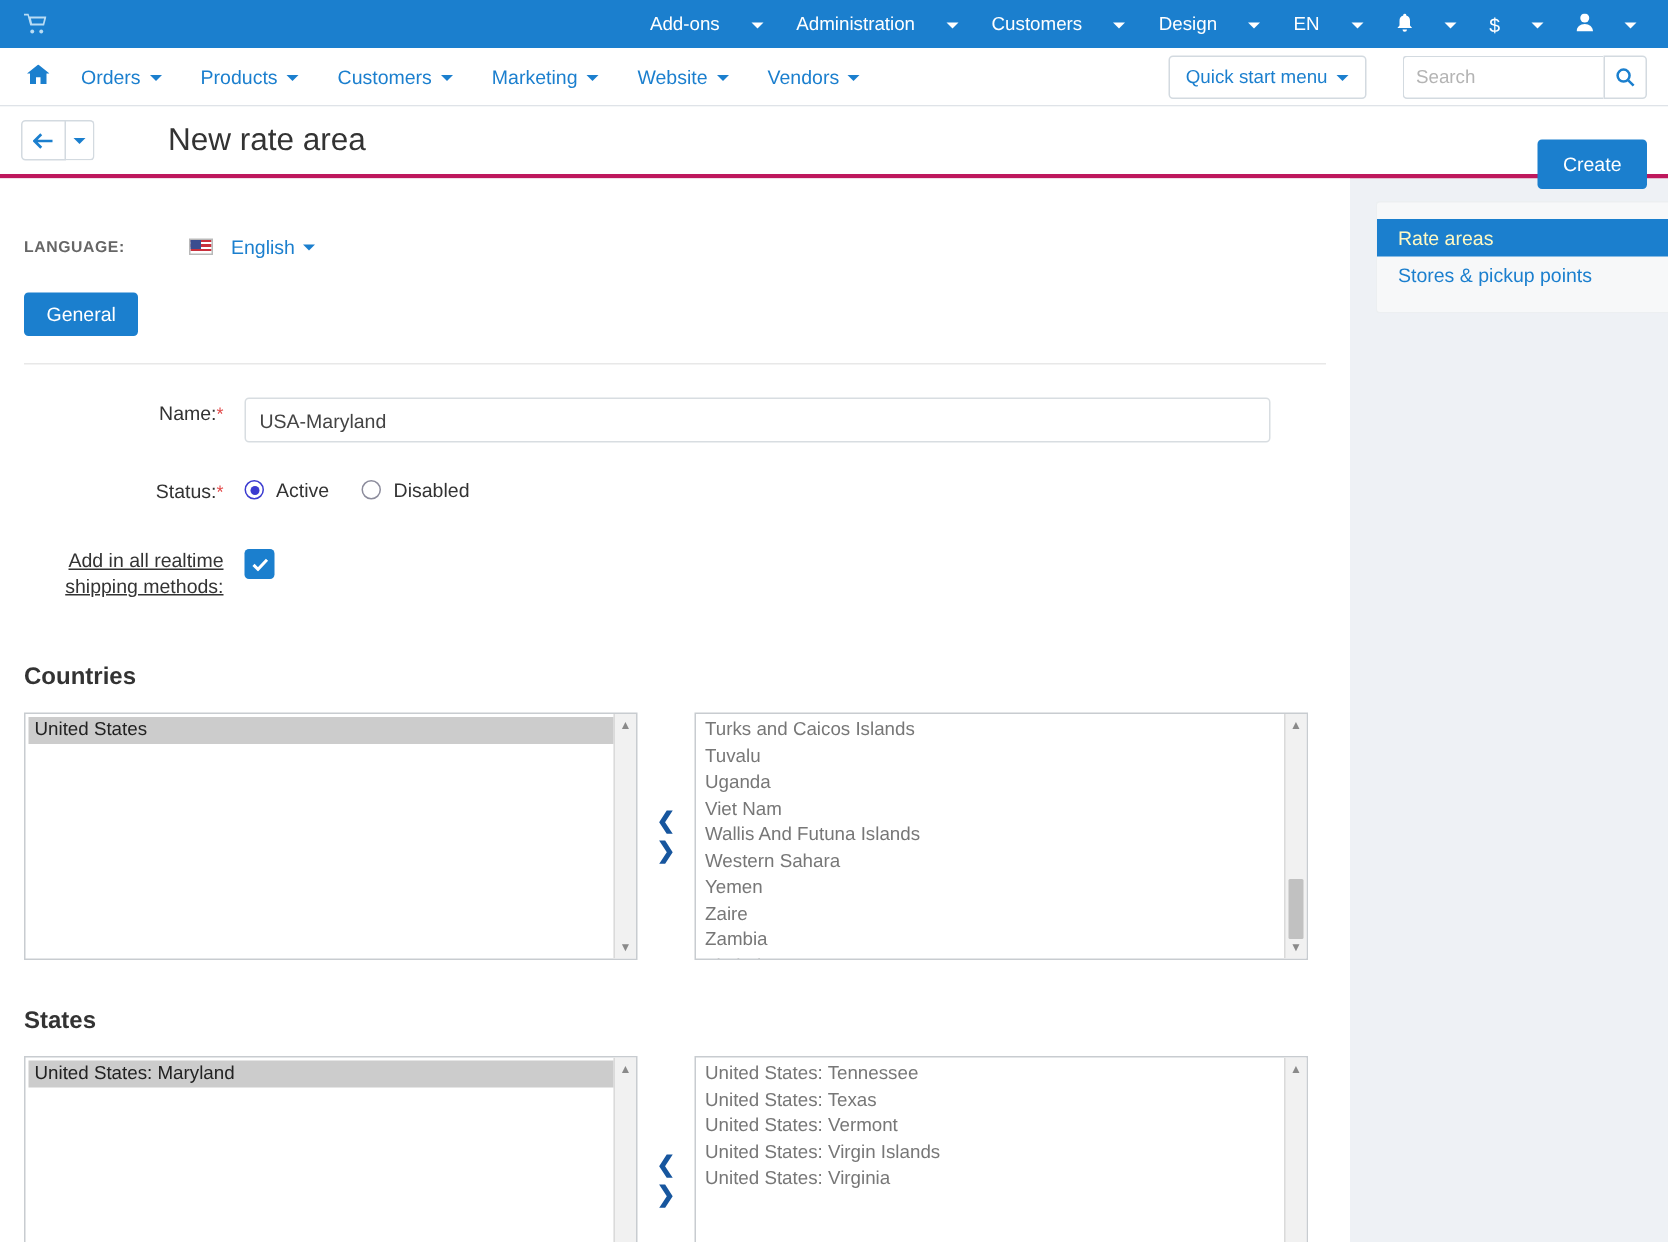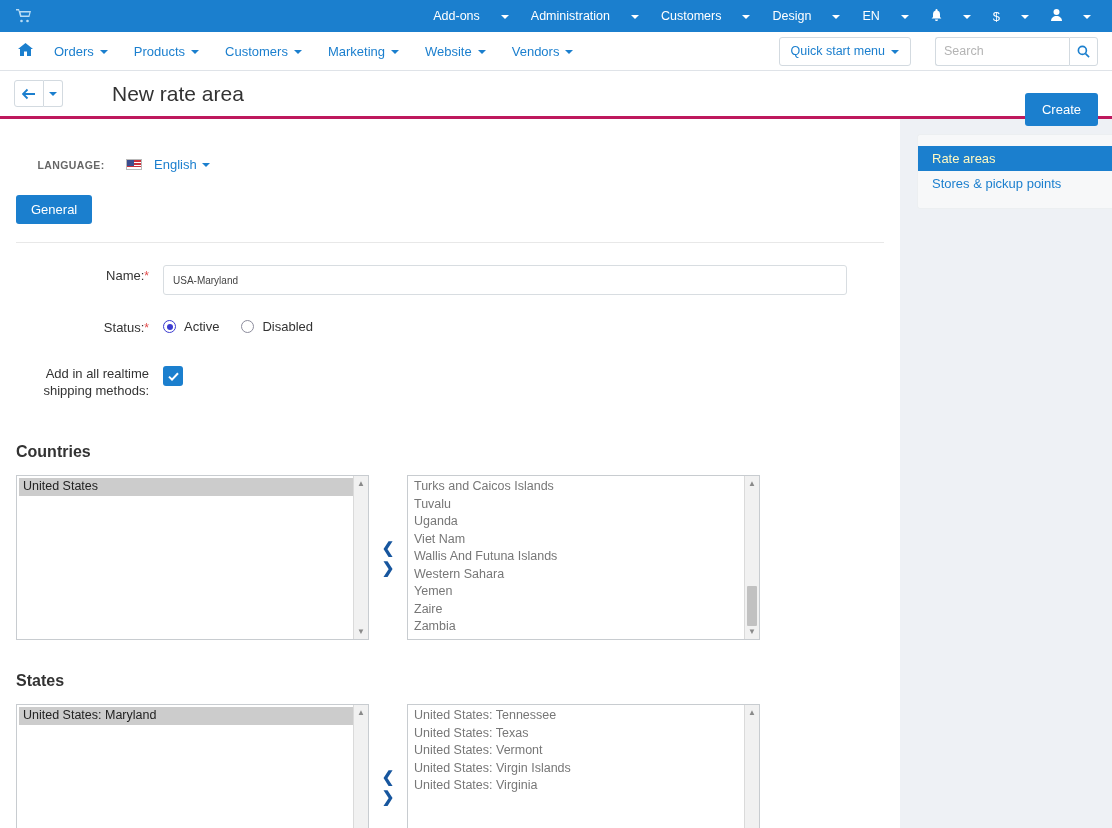--- a/index.html
+++ b/index.html
@@ -147,21 +147,20 @@
     text-decoration: none;
   }
   .side-item.active {
     background: #1b7fce; color: #fef9c3;
   }
 
   
   .lang-row {
     display: flex; align-items: center;
     padding: 38px 0 0 0;
-    text-align: center;
   }
   .lang-label {
     font-size: 10.5px; color: #666; letter-spacing: .4px;
     text-transform: uppercase; font-weight: bold;
     width: 110px;
   }
   .flag {
     width: 16px; height: 11px; position: relative; display: inline-block;
     margin-right: 7px;
     background: linear-gradient(#c9303c 0 18%, #fff 18% 32%, #c9303c 32% 50%, #fff 50% 64%, #c9303c 64% 82%, #fff 82% 100%);
@@ -187,60 +186,60 @@
     margin-top: 22px;
   }
   .form-label {
     width: 147px; text-align: right; padding-right: 14px;
     font-size: 13px; color: #333; line-height: 22px;
   }
   .req { color: #e24b4b; font-size: 12px; }
   .text-input {
     width: 684px; height: 30px;
     border: 1px solid #d8dde1; border-radius: 3px;
-    padding: 0 9px; font-size: 10px; color: #444;
+    padding: 0 9px; font-size: 13px; color: #444;
     font-family: "Liberation Sans", sans-serif;
     outline: none;
   }
   .radio-group { display: flex; align-items: center; gap: 8px; padding-top: 2px; }
   .radio {
     width: 13px; height: 13px; border-radius: 50%;
     border: 1px solid #8c8c9c; background: #fff;
     display: inline-block; position: relative; cursor: pointer;
     vertical-align: middle;
   }
   .radio.on { border-color: #3b3bd0; }
   .radio.on::after {
     content: ""; position: absolute; left: 2.5px; top: 2.5px;
     width: 6px; height: 6px; border-radius: 50%; background: #3b3bd0;
   }
   .radio-label { font-size: 13px; color: #333; margin-right: 14px; cursor: pointer; }
 
   .chk-label {
     width: 147px; text-align: right; padding-right: 14px;
-    font-size: 13px; color: #333; line-height: 17px;
+    font-size: 13px; color: #333; line-height: 17px; text-decoration: underline;
   }
   .checkbox {
     width: 20px; height: 20px; border-radius: 3px;
     background: #1b7fce; color: #fff;
     display: flex; align-items: center; justify-content: center;
     font-size: 12px; cursor: pointer; margin-top: 1px;
   }
 
   .section-h {
     font-size: 16px; font-weight: bold; color: #333;
     margin: 44px 0 14px 0;
   }
   .picker {
     display: flex; align-items: center;
   }
   .listbox {
     border: 1px solid #c8ccd0;
     background: #fff;
-    width: 353px;
+    width: 409px;
     height: 165px;
     overflow: hidden;
     position: relative;
     padding: 2px 0;
   }
   .list-opt {
     font-size: 12.5px; color: #777;
     padding: 1px 6px; line-height: 15.5px;
     white-space: nowrap; cursor: pointer;
   }

